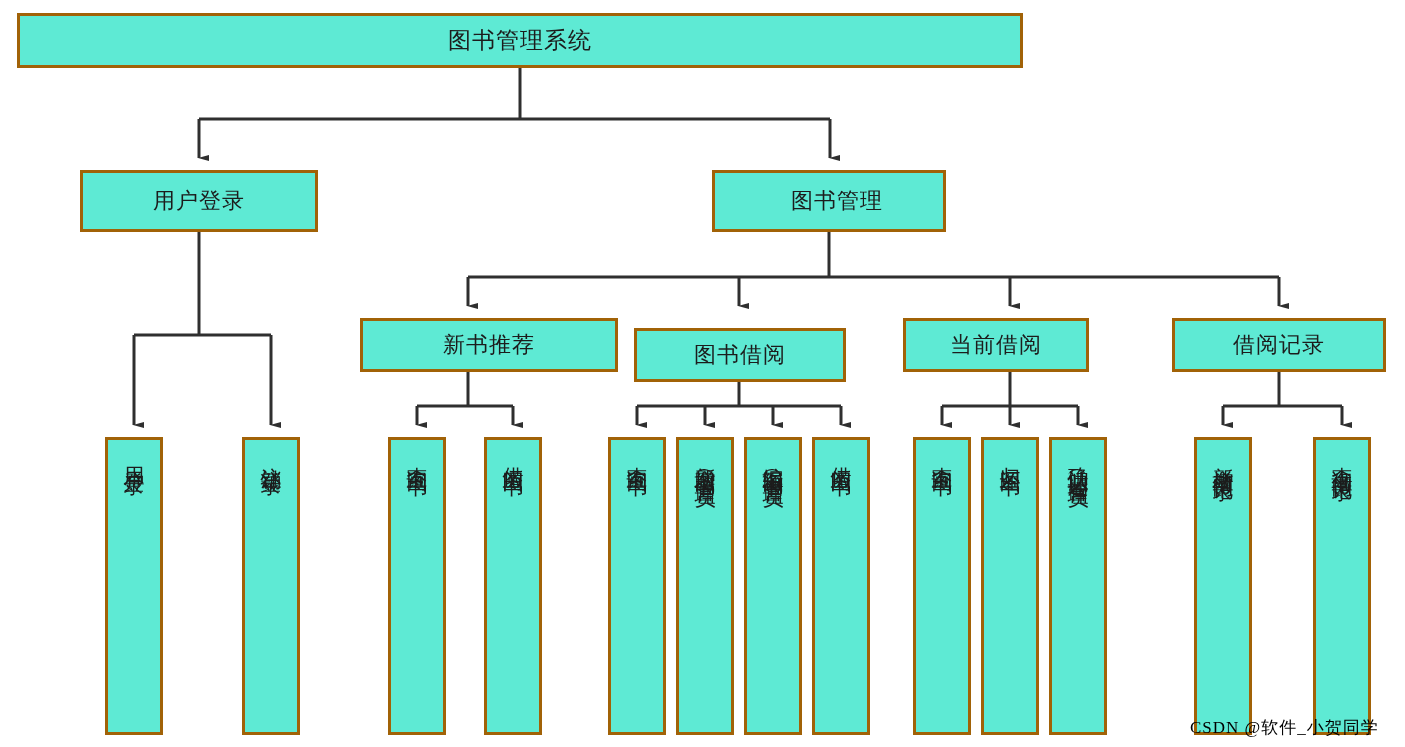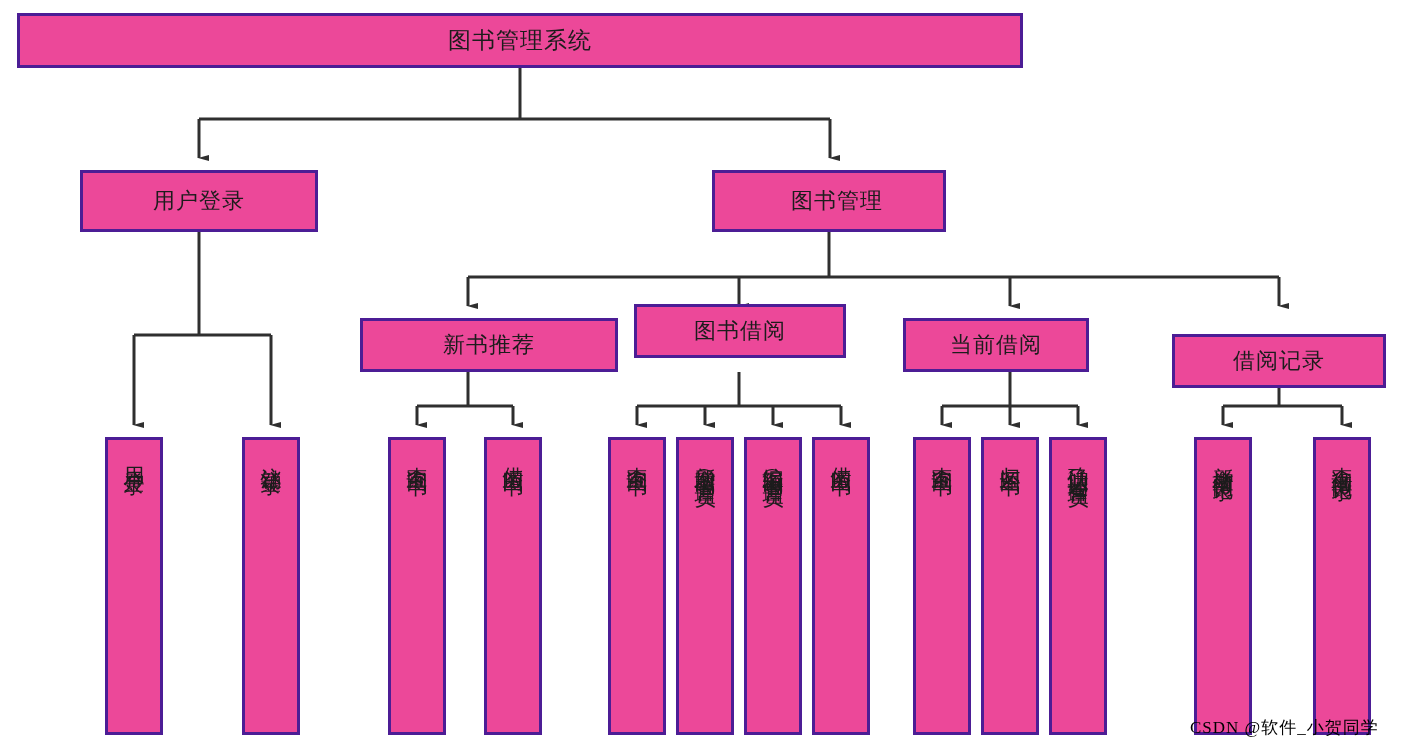--- a/index.html
+++ b/index.html
@@ -18,22 +18,22 @@
   #edges{
     position:absolute;
     left:0;top:0;
     width:1405px;
     height:747px;
     pointer-events:none;
   }
   .node{
     position:absolute;
     box-sizing:border-box;
-    background:#ec4899;
-    border:3px solid #4c1d95;
+    background:#5eead4;
+    border:3px solid #a16207;
     display:flex;
     align-items:center;
     justify-content:center;
     text-align:center;
     z-index:2;
   }
   .node .lbl{
     display:block;
     font-size:22px;
     letter-spacing:1px;
@@ -132,27 +132,27 @@
   <div class="node h" style="left:80px; top:170px; width:238px; height:62px;">
     <span class="lbl">用户登录</span>
   </div>
   <div class="node h" style="left:712px; top:170px; width:234px; height:62px;padding-left:16px;">
     <span class="lbl">图书管理</span>
   </div>
 
   <div class="node h" style="left:360px; top:318px; width:258px; height:54px;">
     <span class="lbl">新书推荐</span>
   </div>
-  <div class="node h" style="left:634px; top:304px; width:212px; height:54px;">
+  <div class="node h" style="left:634px; top:328px; width:212px; height:54px;">
     <span class="lbl">图书借阅</span>
   </div>
   <div class="node h" style="left:903px; top:318px; width:186px; height:54px;">
     <span class="lbl">当前借阅</span>
   </div>
-  <div class="node h" style="left:1172px; top:318px; width:214px; height:54px;margin-top:16px;">
+  <div class="node h" style="left:1172px; top:318px; width:214px; height:54px;">
     <span class="lbl">借阅记录</span>
   </div>
 
   <div class="node v" style="left:105px; top:437px; width:58px; height:298px;">
     <span class="lbl">用户登录</span>
   </div>
   <div class="node v" style="left:242px; top:437px; width:58px; height:298px;">
     <span class="lbl">注销登录</span>
   </div>
 

